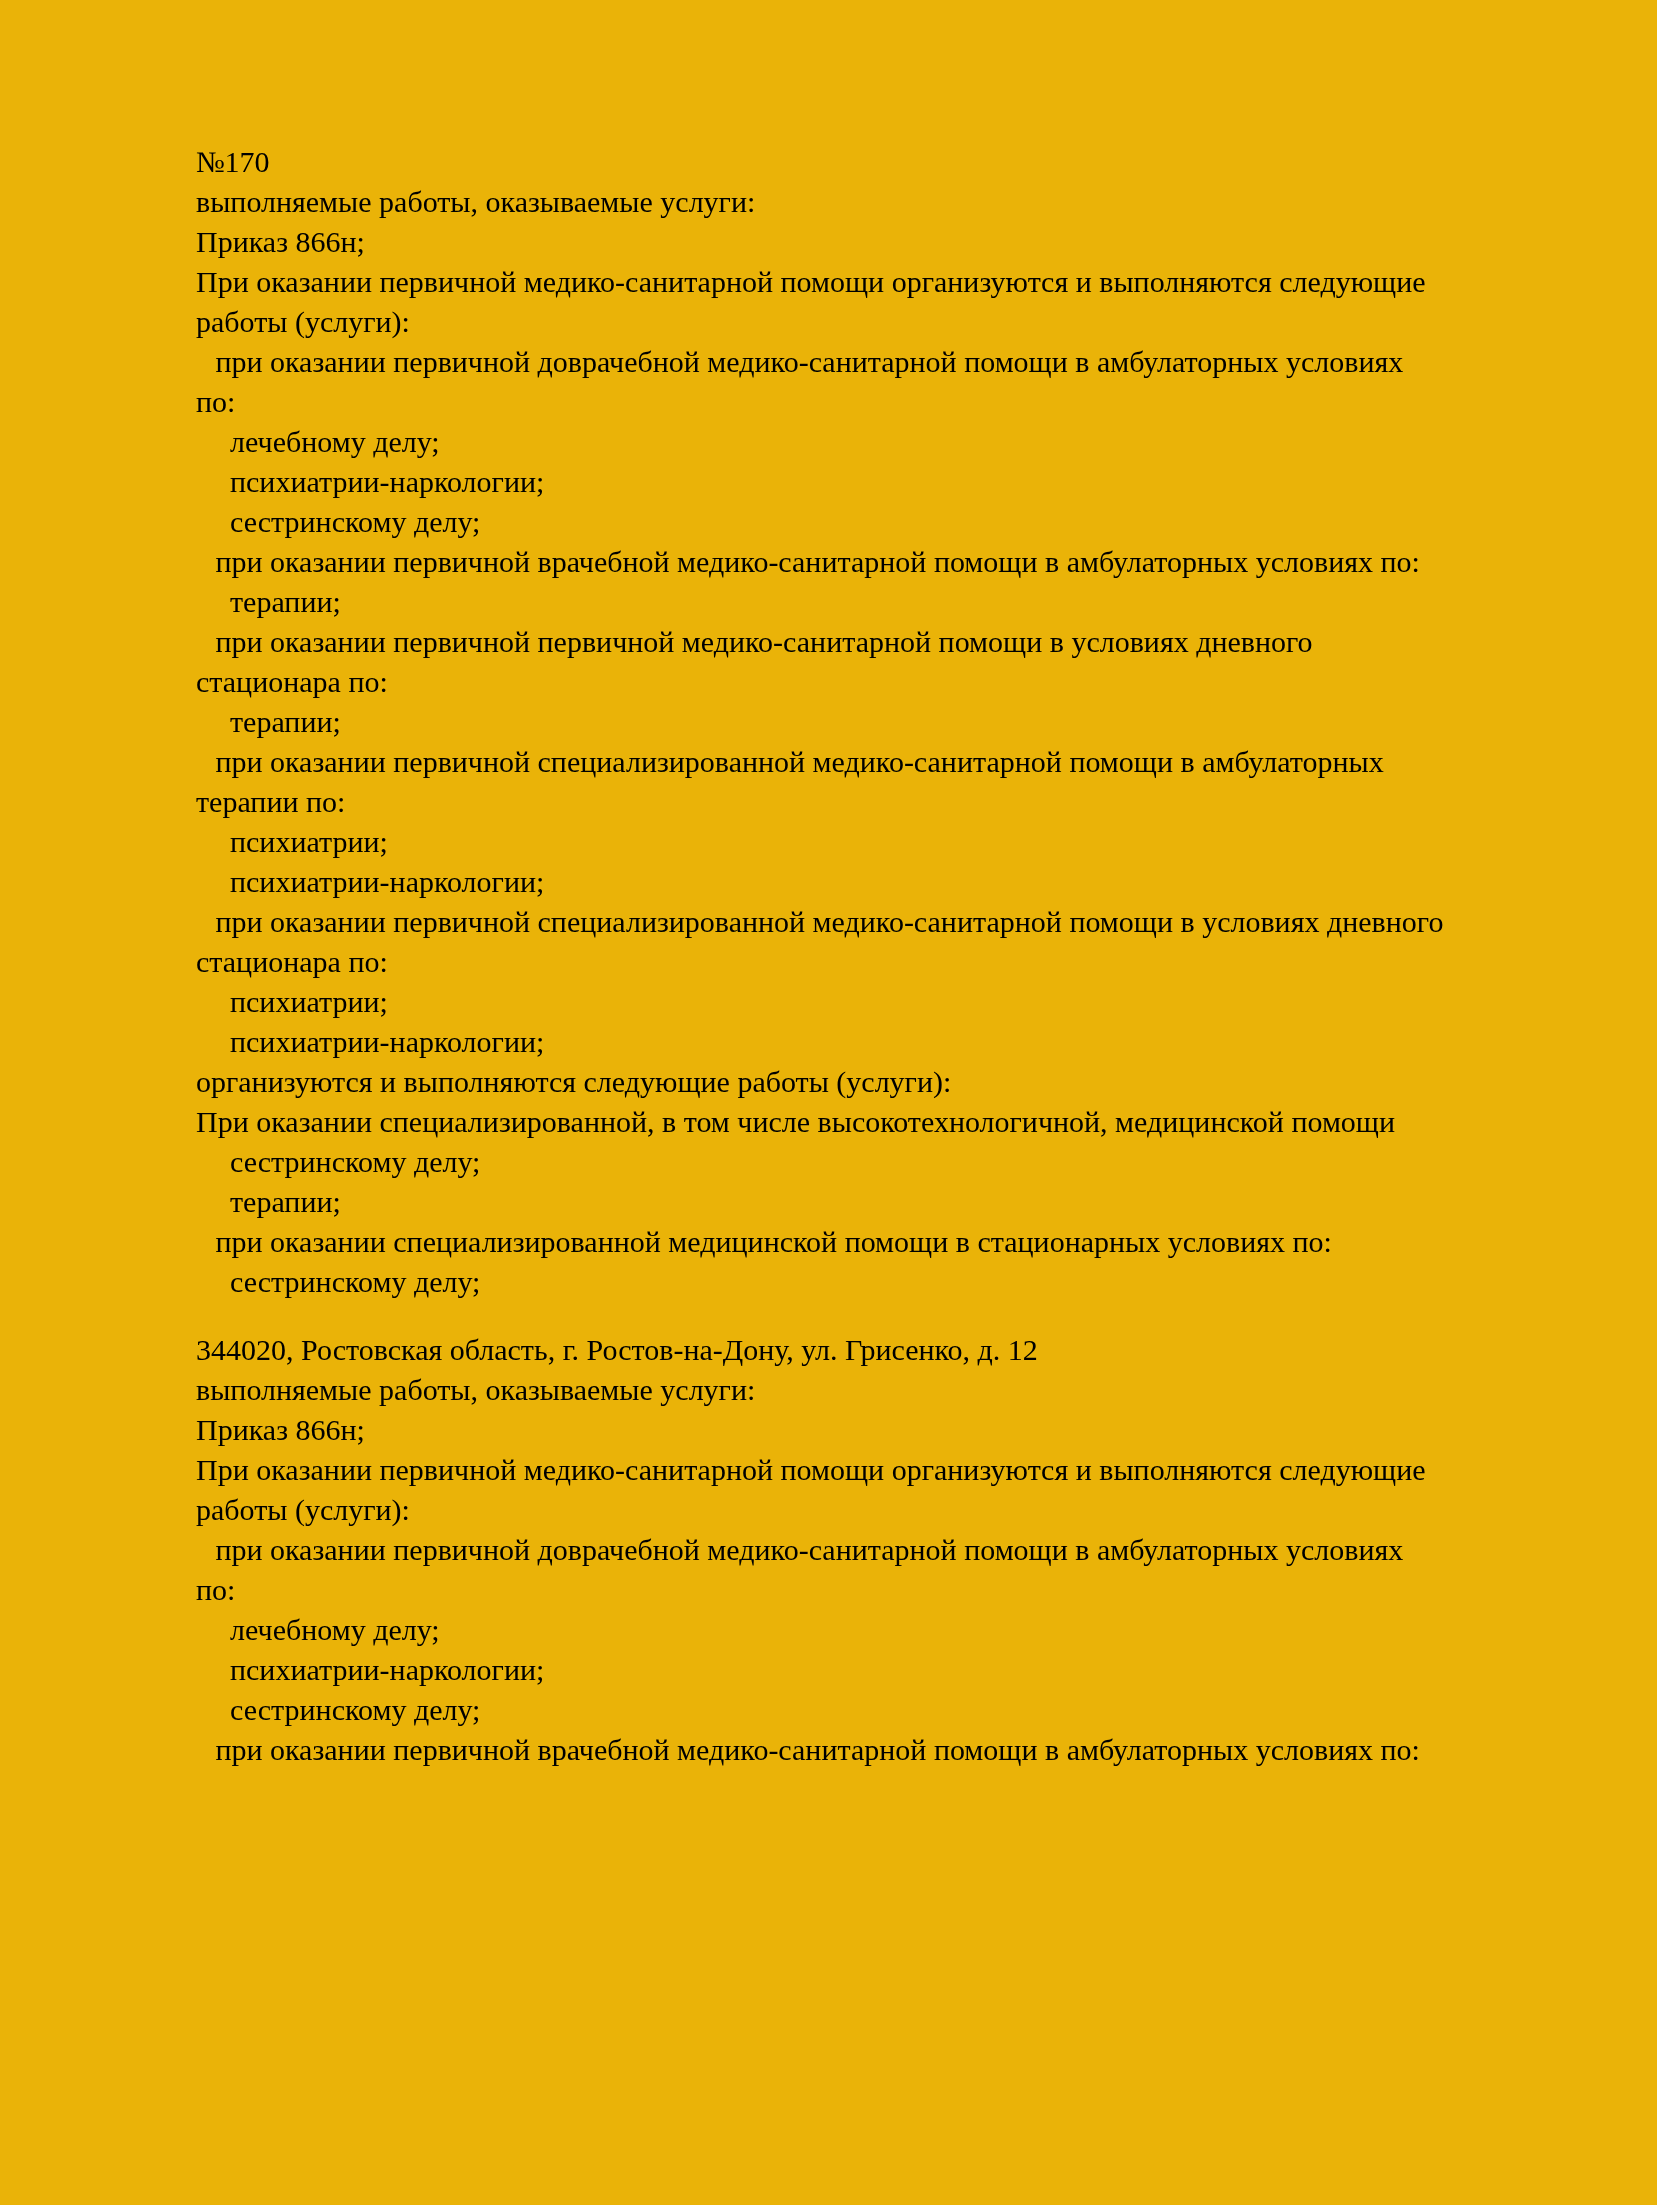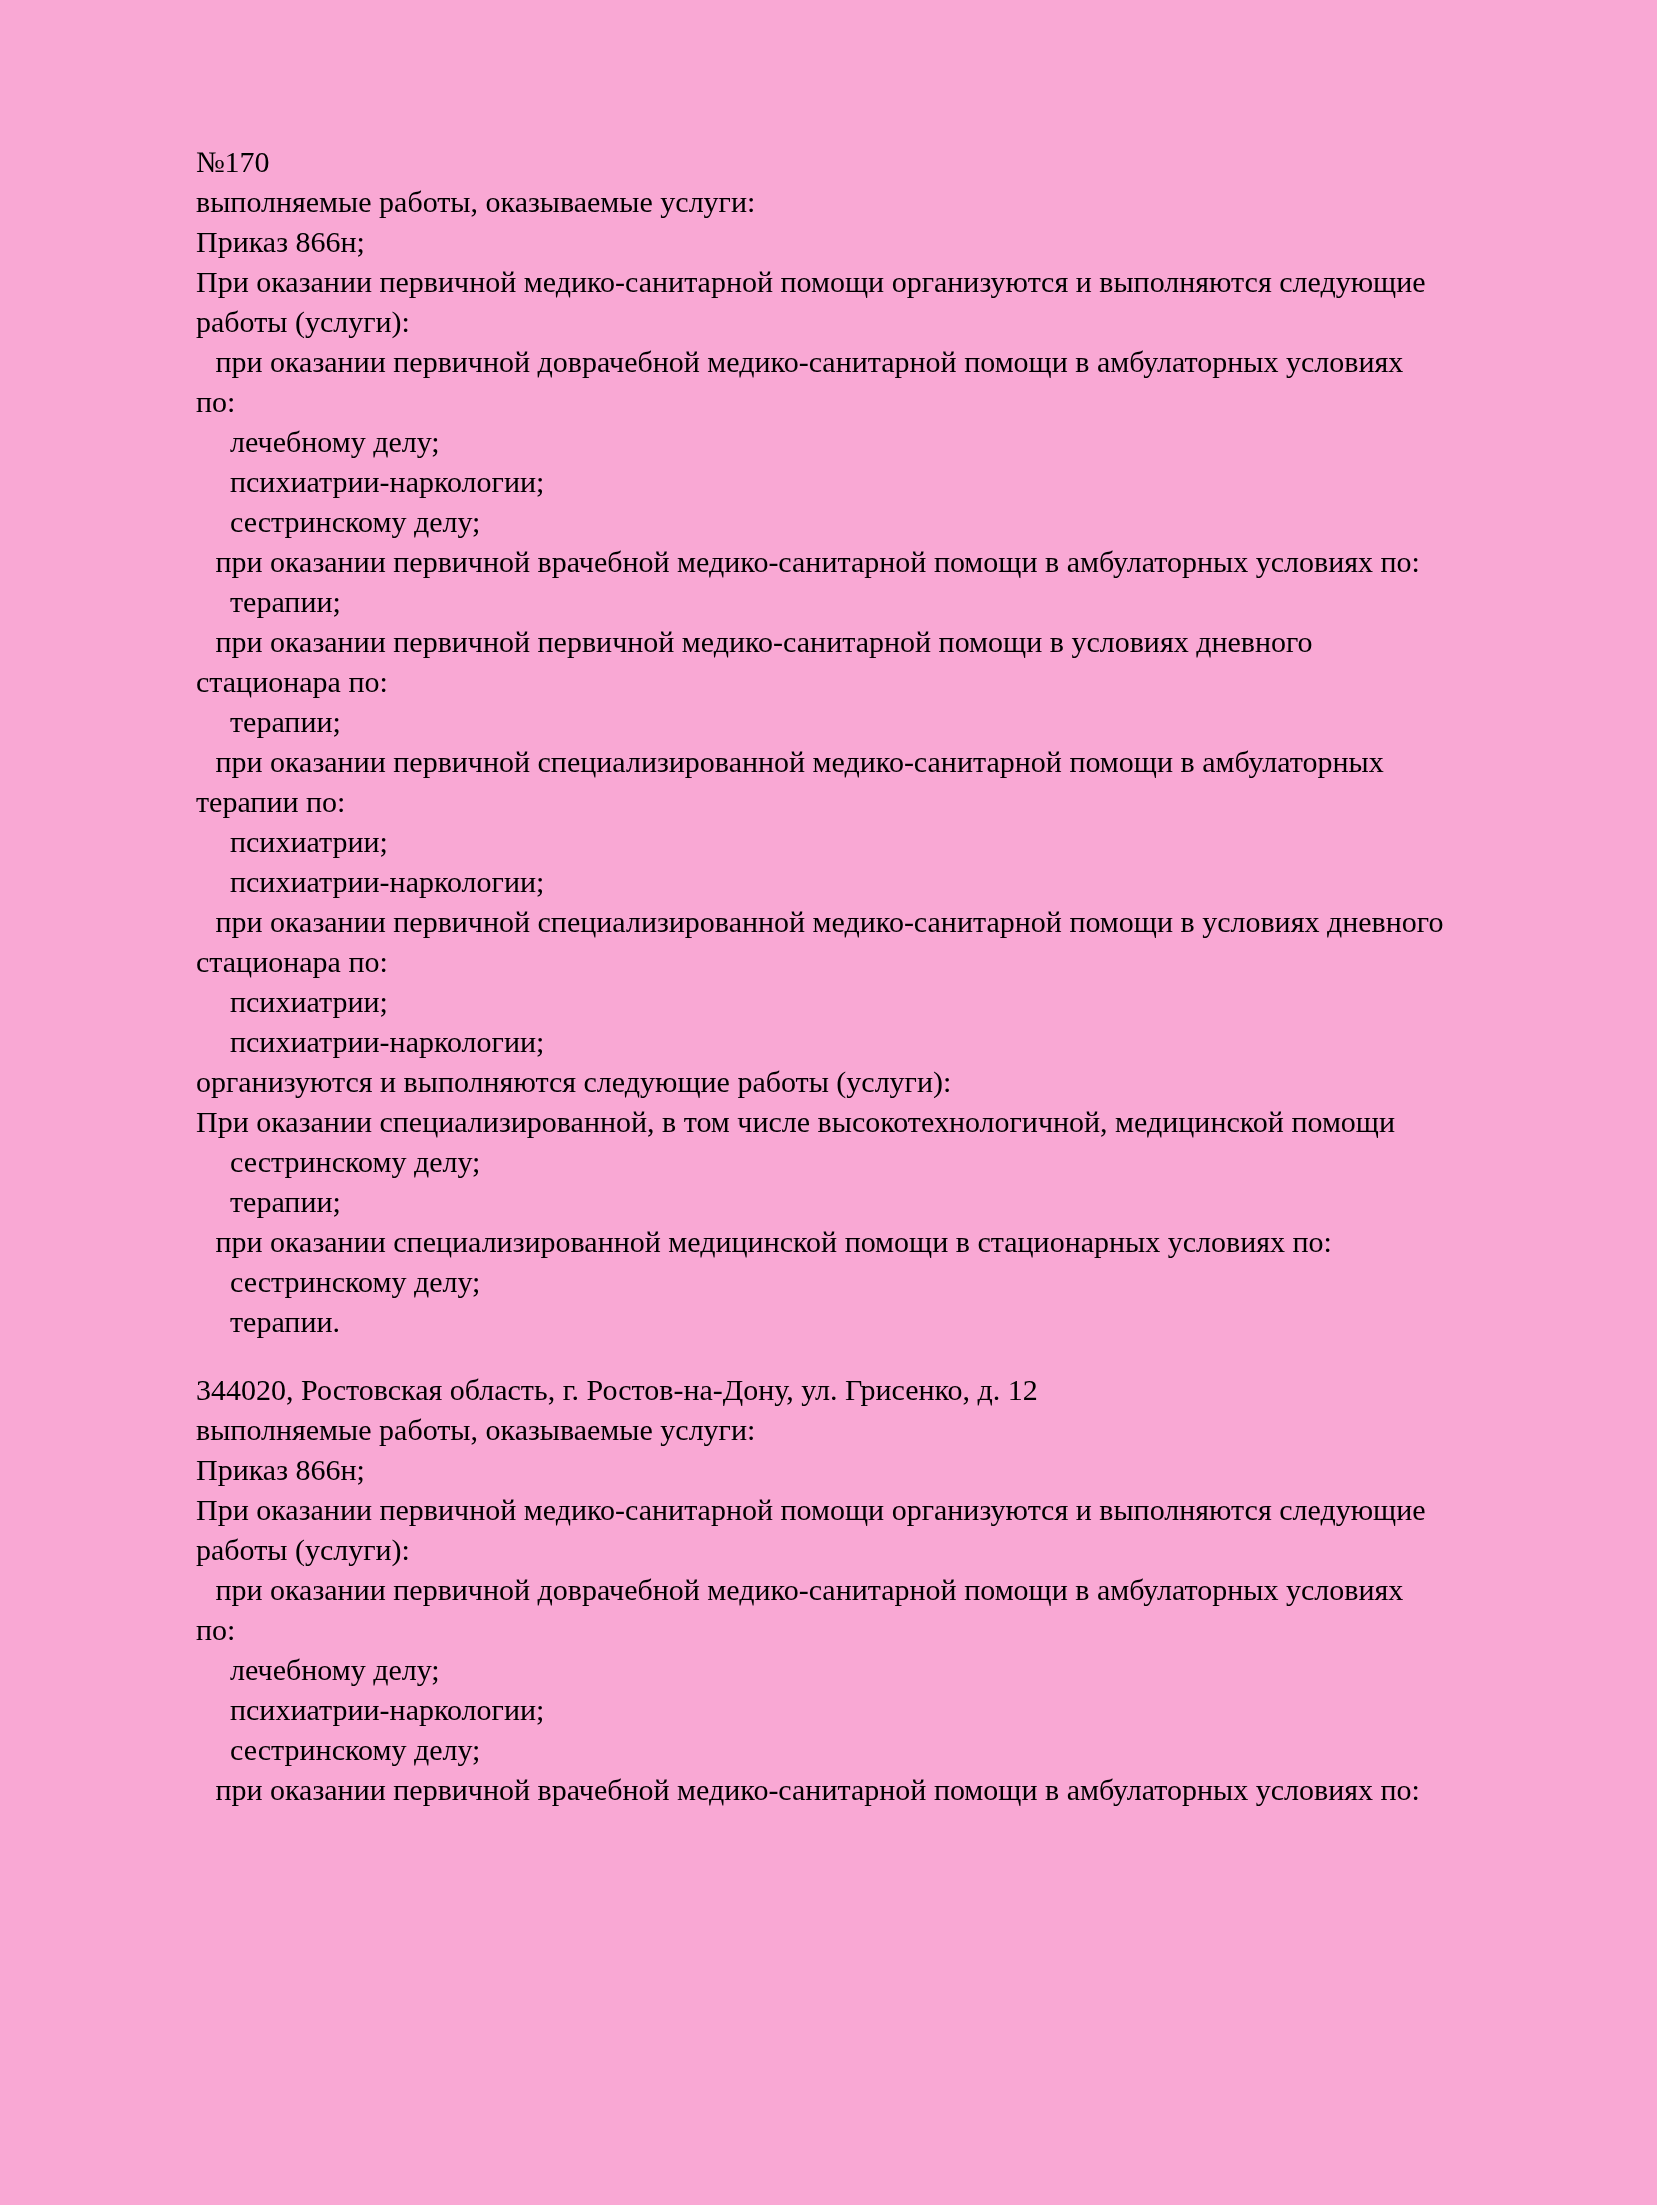--- a/index.html
+++ b/index.html
@@ -5,21 +5,21 @@
 <style>
   html, body {
     margin: 0;
     padding: 0;
     background: #ffffff;
   }
   .page {
     position: relative;
     width: 1657px;
     height: 2205px;
-    background: #f9a8d4;
+    background: #eab308;
     color: #000000;
     font-family: "Liberation Serif", "DejaVu Serif", serif;
     font-size: 30px;
     overflow: hidden;
   }
   .text-block {
     position: absolute;
     left: 196px;
     top: 142px;
     width: 1403px;
@@ -64,21 +64,20 @@
         <div class="line indent-1">при оказании первичной специализированной медико-санитарной помощи в условиях дневного</div>
         <div class="line indent-0">стационара по:</div>
         <div class="line indent-2">психиатрии;</div>
         <div class="line indent-2">психиатрии-наркологии;</div>
         <div class="line indent-0">организуются и выполняются следующие работы (услуги):</div>
         <div class="line indent-0">При оказании специализированной, в том числе высокотехнологичной, медицинской помощи</div>
         <div class="line indent-2">сестринскому делу;</div>
         <div class="line indent-2">терапии;</div>
         <div class="line indent-1">при оказании специализированной медицинской помощи в стационарных условиях по:</div>
         <div class="line indent-2">сестринскому делу;</div>
-        <div class="line indent-2">терапии.</div>
       </div>
       <div class="section">
         <div class="line indent-0">344020, Ростовская область, г. Ростов-на-Дону, ул. Грисенко, д. 12</div>
         <div class="line indent-0">выполняемые работы, оказываемые услуги:</div>
         <div class="line indent-0">Приказ 866н;</div>
         <div class="line indent-0">При оказании первичной медико-санитарной помощи организуются и выполняются следующие</div>
         <div class="line indent-0">работы (услуги):</div>
         <div class="line indent-1">при оказании первичной доврачебной медико-санитарной помощи в амбулаторных условиях</div>
         <div class="line indent-0">по:</div>
         <div class="line indent-2">лечебному делу;</div>

